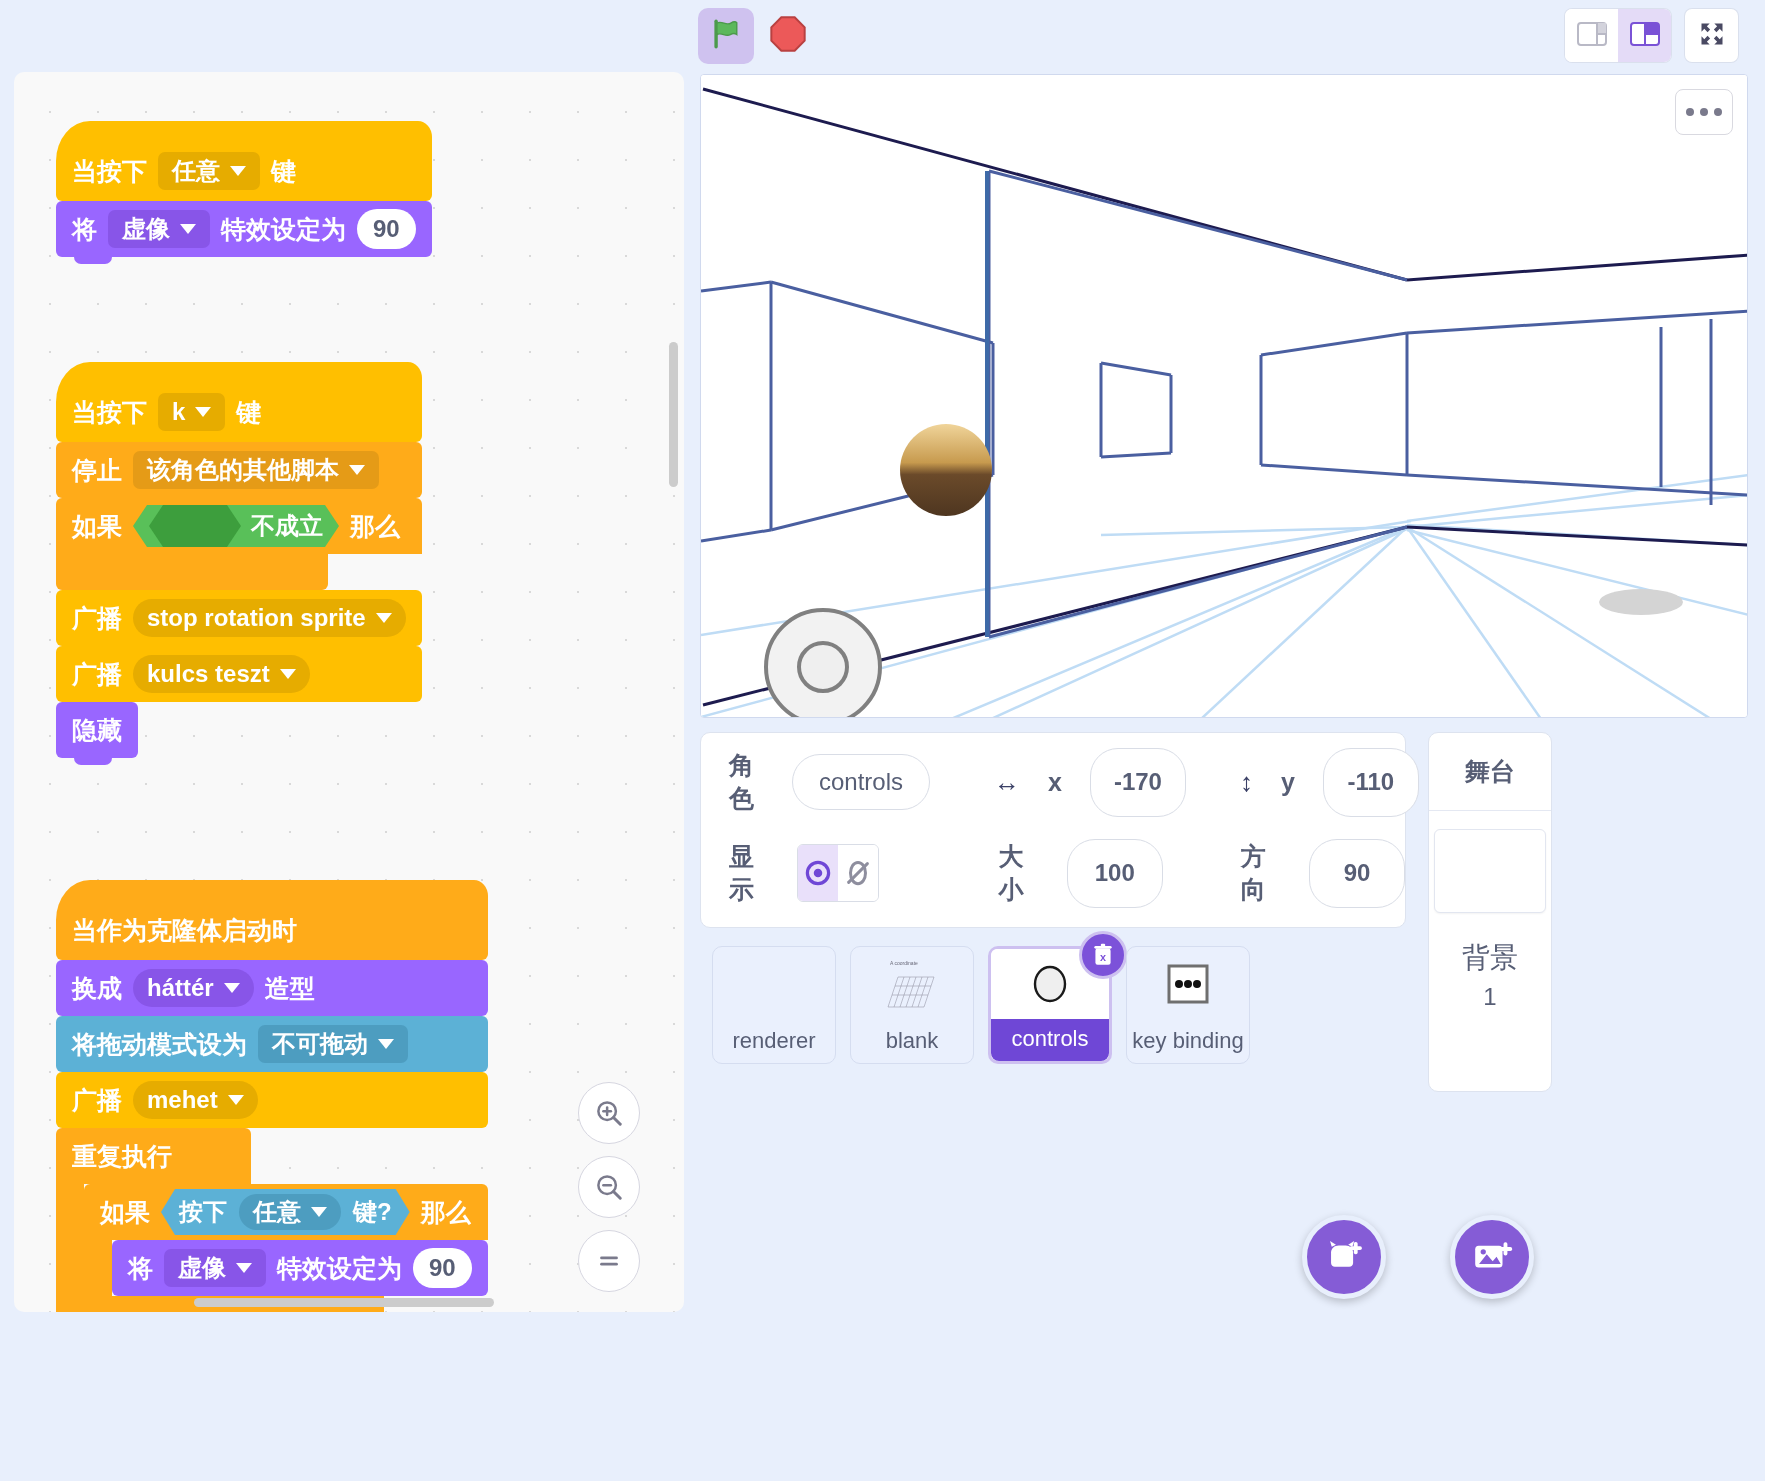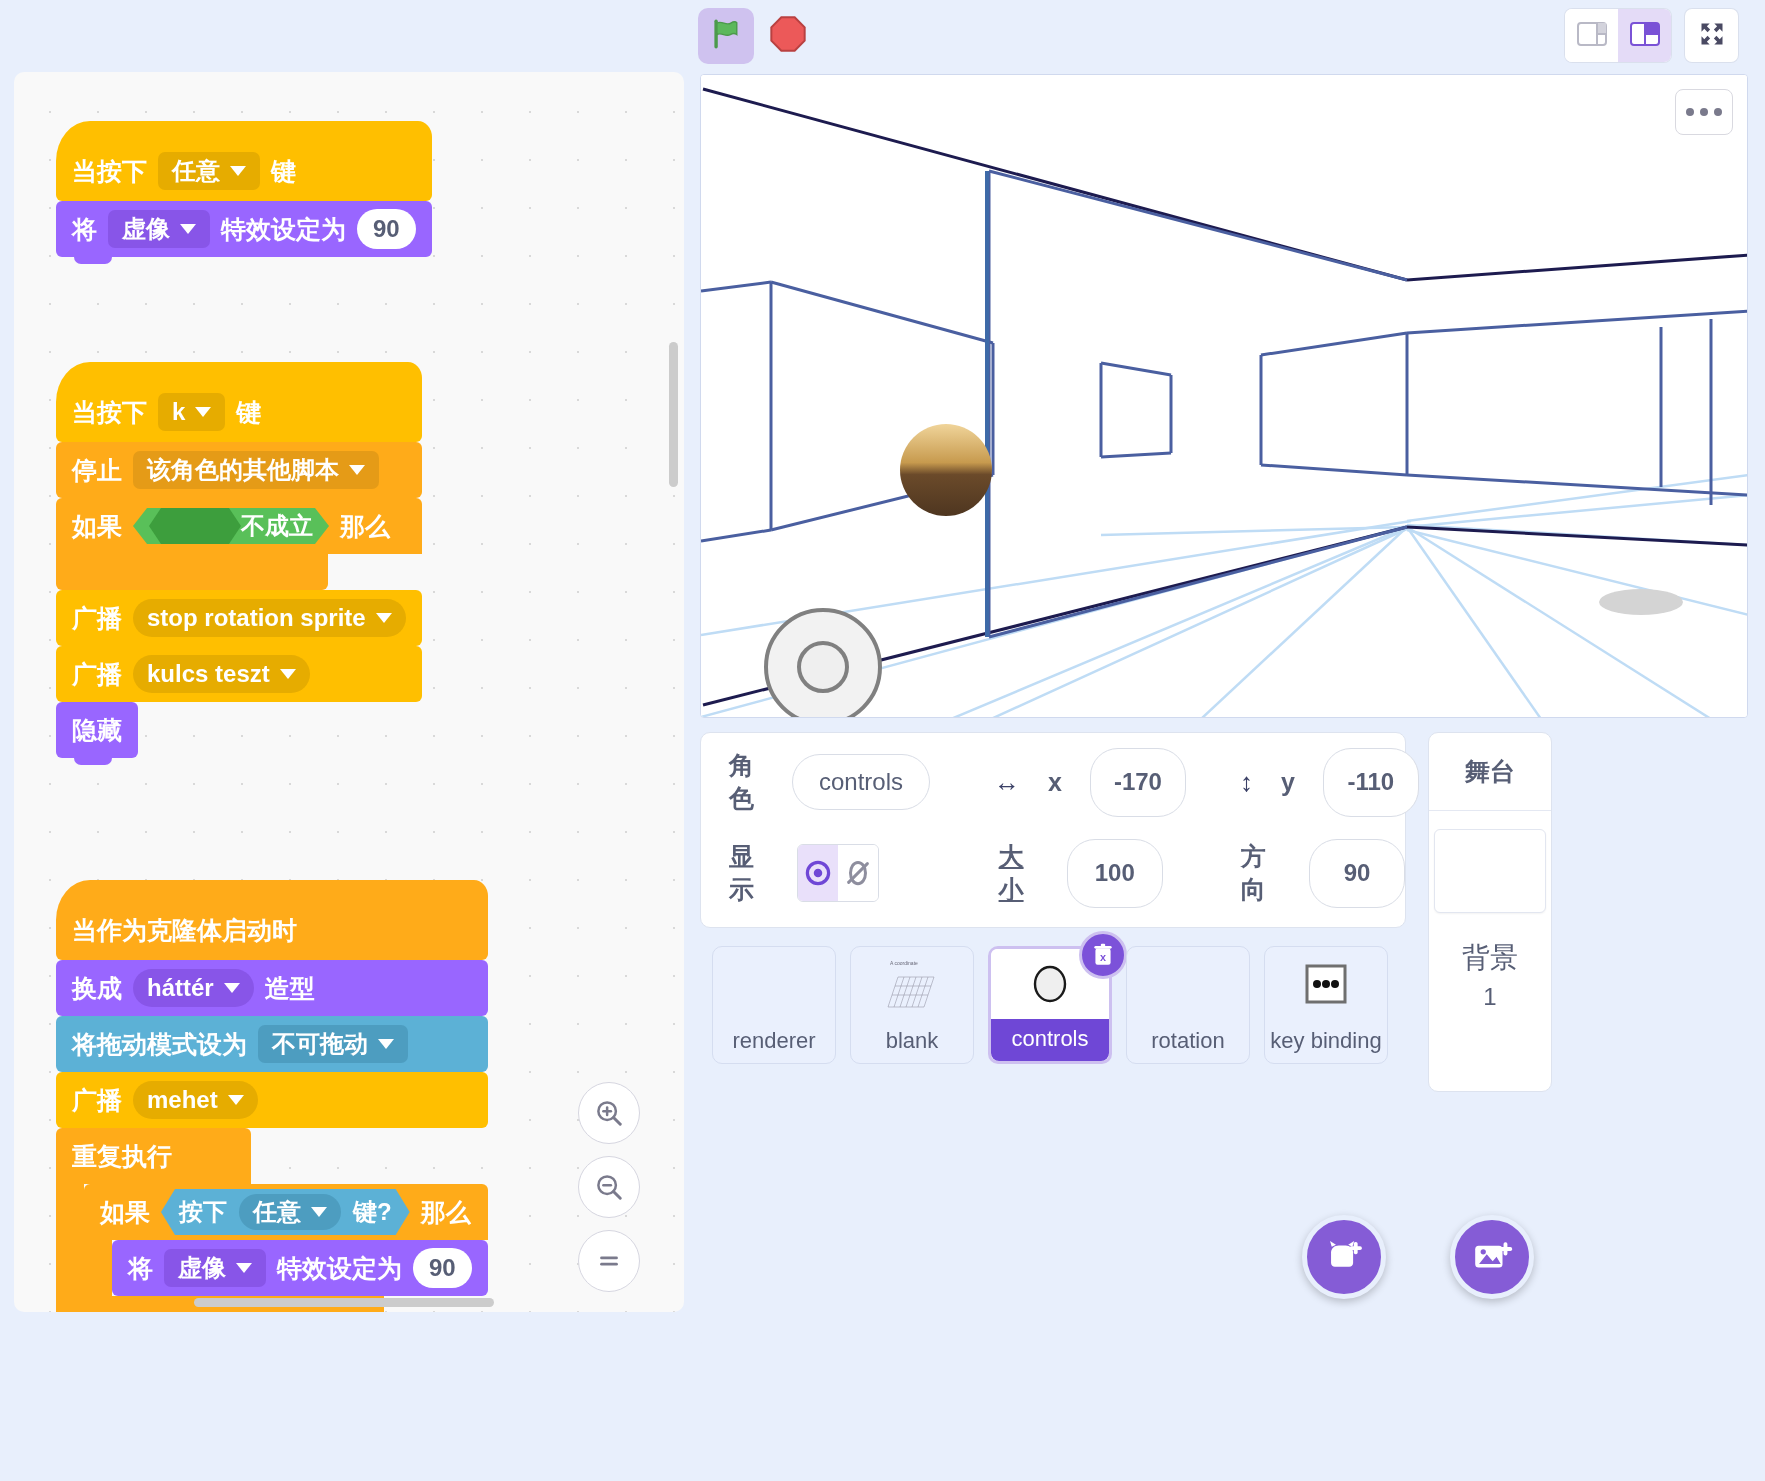--- a/index.html
+++ b/index.html
@@ -111,22 +111,22 @@
     font-size: 24px; font-weight: 600; color: #fff;
   }
   .dd.sq { border-radius: 7px; }
   .arrow { width: 0; height: 0; border-left: 8px solid transparent; border-right: 8px solid transparent; border-top: 10px solid #fff; }
   .numfield {
     display: inline-flex; align-items: center; justify-content: center;
     min-width: 54px; height: 40px; padding: 0 16px; border-radius: 20px;
     background: #fff; color: #575e75; font-size: 24px; font-weight: 600;
   }
   .hex-bool {
-    display: inline-flex; align-items: center; 
-    height: 36px; padding: 0 20px; font-size: 24px; font-weight: 600; color: #fff;
+    display: inline-flex; align-items: center; gap: 10px;
+    height: 42px; padding: 0 20px; font-size: 24px; font-weight: 600; color: #fff;
     clip-path: polygon(14px 0, calc(100% - 14px) 0, 100% 50%, calc(100% - 14px) 100%, 14px 100%, 0 50%);
   }
   .hex-inner {
     display: inline-block; width: 92px; height: 42px;
     clip-path: polygon(14px 0, calc(100% - 14px) 0, 100% 50%, calc(100% - 14px) 100%, 14px 100%, 0 50%);
   }
   
   .cblock { position: relative; }
   .c-top { position: relative; display: flex; align-items: center; gap: 11px; height: 56px;
            padding: 0 16px; color: #fff; font-size: 25px; font-weight: 600; white-space: nowrap;
@@ -553,21 +553,21 @@
             <circle cx="12" cy="12" r="3.4" fill="#6f47d6"></circle>
           </svg>
         </span>
         <span class="vis-btn">
           <svg width="30" height="30" viewBox="0 0 24 24">
             <ellipse cx="12" cy="12" rx="6" ry="8.5" fill="none" stroke="#8e8e9e" stroke-width="2.4"></ellipse>
             <line x1="4.5" y1="19.5" x2="19.5" y2="4.5" stroke="#8e8e9e" stroke-width="2.4" stroke-linecap="round"></line>
           </svg>
         </span>
       </span>
-      <span class="info-label" style="margin-left:108px;text-decoration:underline;">大小</span>
+      <span class="info-label" style="margin-left:108px;">大小</span>
       <span class="roundfield" style="width:126px; margin-left:22px;">100</span>
       <span class="info-label" style="margin-left:66px;">方向</span>
       <span class="roundfield" style="width:126px; margin-left:22px;">90</span>
     </div>
   </div>
 
   <div class="sprite-list">
 
     <div class="sprite-item">
       <div class="sprite-thumb"></div>
@@ -603,24 +603,20 @@
         <svg width="26" height="26" viewBox="0 0 24 24">
           <rect x="5" y="6" width="14" height="15" rx="2" fill="#fff"></rect>
           <rect x="4" y="3.6" width="16" height="2.6" rx="1.3" fill="#fff"></rect>
           <rect x="10" y="1.6" width="4" height="2.6" rx="1" fill="#fff"></rect>
           <text x="12" y="17.6" font-size="10" text-anchor="middle" fill="#7c52d9" font-family="Liberation Sans, sans-serif" font-weight="bold">x</text>
         </svg>
       </div>
       <div class="sprite-name">controls</div>
     </div>
 
-    <div class="sprite-item">
-      <div class="sprite-thumb"></div>
-      <div class="sprite-name">rotation</div>
-    </div>
 
     <div class="sprite-item">
       <div class="sprite-thumb">
         <svg width="54" height="52" viewBox="0 0 54 52">
           <rect x="8" y="8" width="38" height="36" fill="#fff" stroke="#6f6f6f" stroke-width="3"></rect>
           <circle cx="18" cy="26" r="4" fill="#111"></circle>
           <circle cx="27" cy="26" r="4" fill="#111"></circle>
           <circle cx="36" cy="26" r="4" fill="#111"></circle>
         </svg>
       </div>

